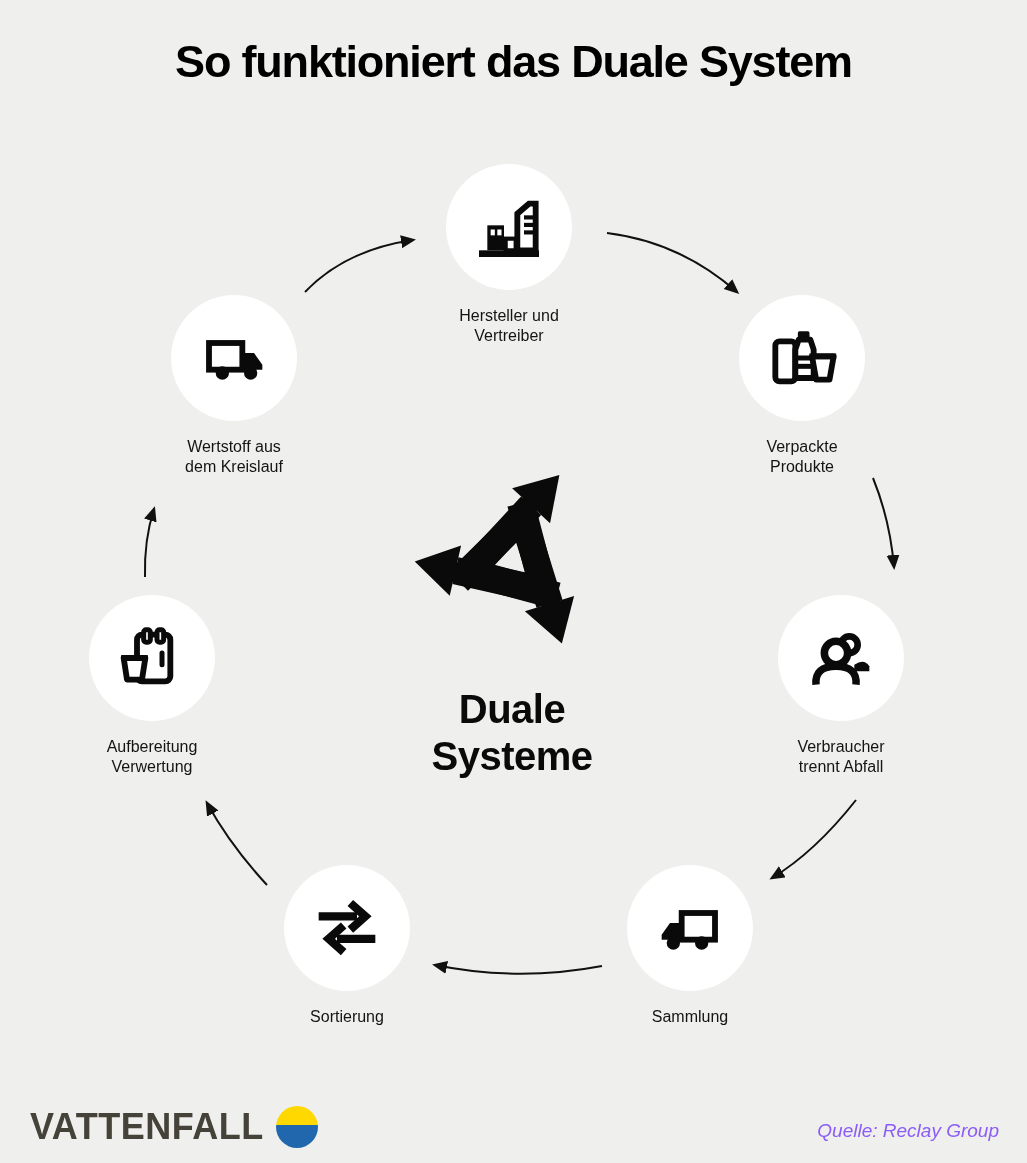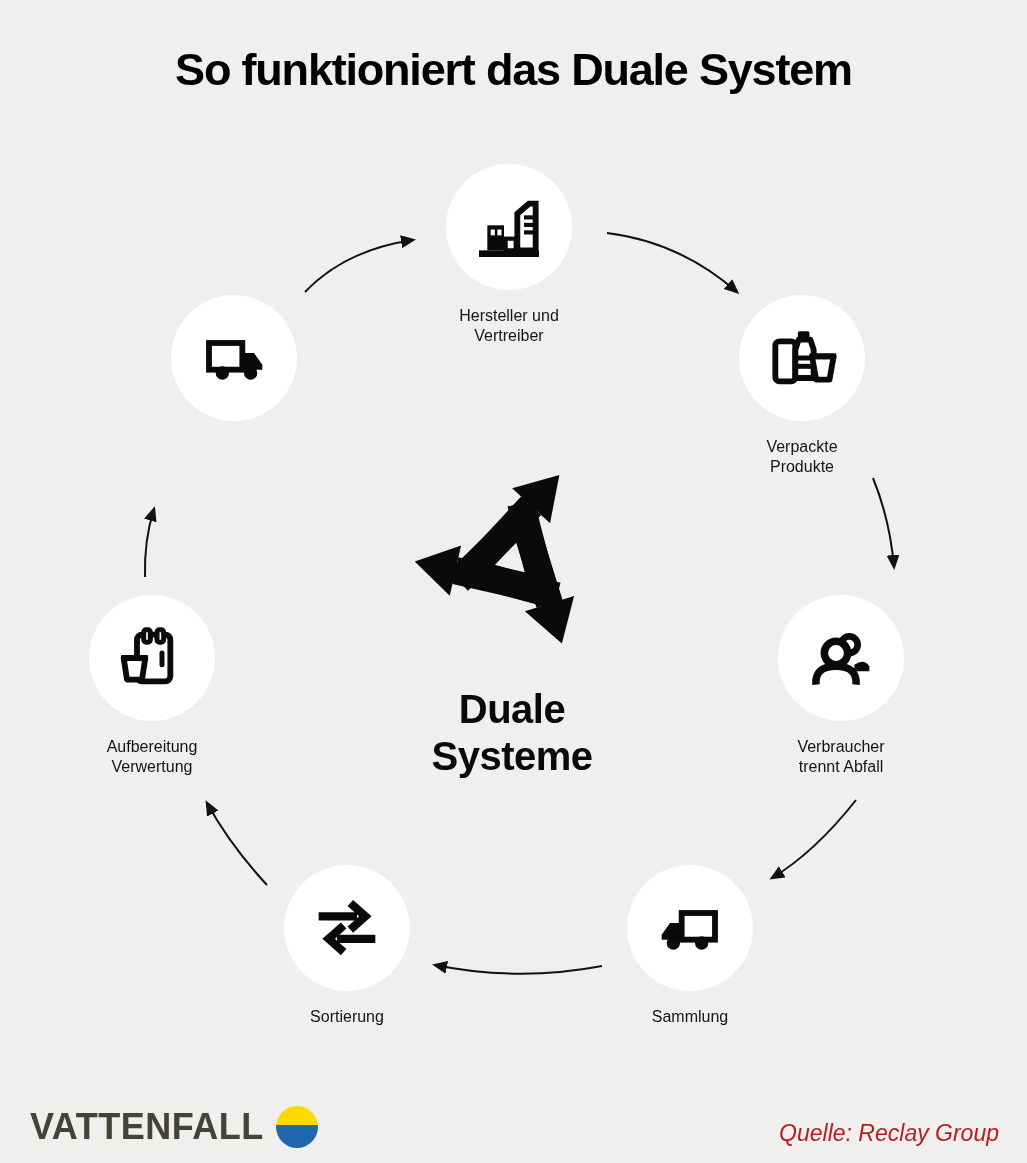--- a/index.html
+++ b/index.html
@@ -1,21 +1,21 @@
 <!DOCTYPE html>
 <html><head>
 <meta charset="utf-8">
 <style>
   html,body{margin:0;padding:0;background:#efefed;}
   .canvas{
     position:relative;width:1027px;height:1163px;background:#efefed;
     font-family:"Liberation Sans","DejaVu Sans",sans-serif;color:#141414;overflow:hidden;
   }
   .title{
-    position:absolute;left:0;top:44px;width:100%;text-align:center;
+    position:absolute;left:0;top:36px;width:100%;text-align:center;
     font-size:45px;font-weight:bold;letter-spacing:-1.2px;color:#000;margin:0;
   }
   .arrows{position:absolute;left:0;top:0;pointer-events:none;}
   .node{position:absolute;width:260px;display:flex;flex-direction:column;align-items:center;}
   .node .circle{
     width:126px;height:126px;border-radius:50%;background:#ffffff;
     display:flex;align-items:center;justify-content:center;
   }
   .node .label{
     margin-top:16px;font-size:16px;line-height:1.24;text-align:center;
@@ -40,21 +40,21 @@
     position:absolute;left:30px;top:1106px;display:flex;align-items:center;gap:12px;
   }
   .brand-text{
     font-size:36px;font-weight:bold;letter-spacing:0.5px;color:#45423a;
   }
   .brand-mark{
     width:42px;height:42px;border-radius:50%;
     background:linear-gradient(#ffd800 0 46%,#2167ae 46% 100%);
   }
   .source{
-    position:absolute;right:28px;top:1120px;font-size:23px;font-style:italic;color:#b91c1c;
+    position:absolute;right:28px;top:1120px;font-size:19px;font-style:italic;color:#8b5cf6;
   }
 </style>
 </head>
 <body>
 
 <div class="canvas">
 
   <h1 class="title">So funktioniert das Duale System</h1>
 
   <svg class="arrows" width="1027" height="1163" viewBox="0 0 1027 1163">
@@ -179,20 +179,22 @@
 
   <div class="node pos-wertstoff">
     <div class="circle">
       <svg width="80" height="80" viewBox="0 0 96 96">
         <rect x="18" y="30" width="40" height="32" fill="#fff" stroke="#0a0a0a" stroke-width="7"></rect>
         <path d="M58,42 L72,42 L82,56 L82,62 L58,62 Z" fill="#0a0a0a"></path>
         <circle cx="34" cy="66" r="8" fill="#0a0a0a"></circle>
         <circle cx="68" cy="66" r="8" fill="#0a0a0a"></circle>
       </svg>
     </div>
+    <div class="label">Wertstoff aus
+dem Kreislauf</div>
   </div>
 
   <div class="footer-brand">
     <span class="brand-text">VATTENFALL</span>
     <span class="brand-mark"></span>
   </div>
   <div class="source">Quelle: Reclay Group</div>
 
 </div>
 

